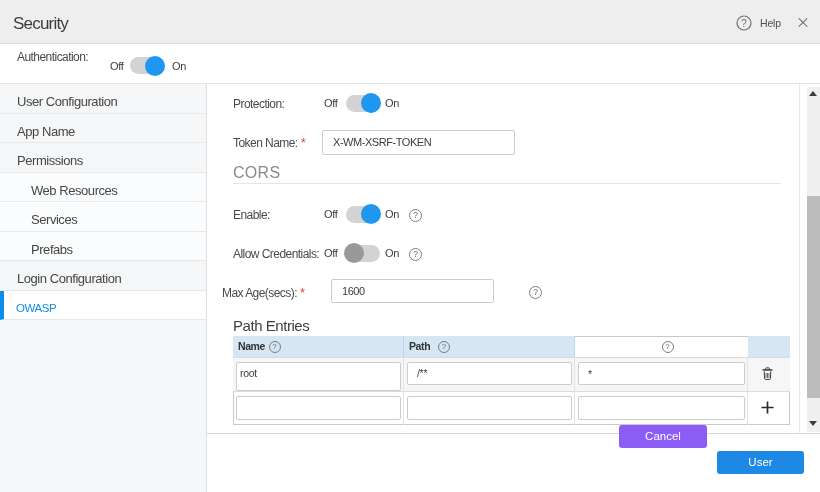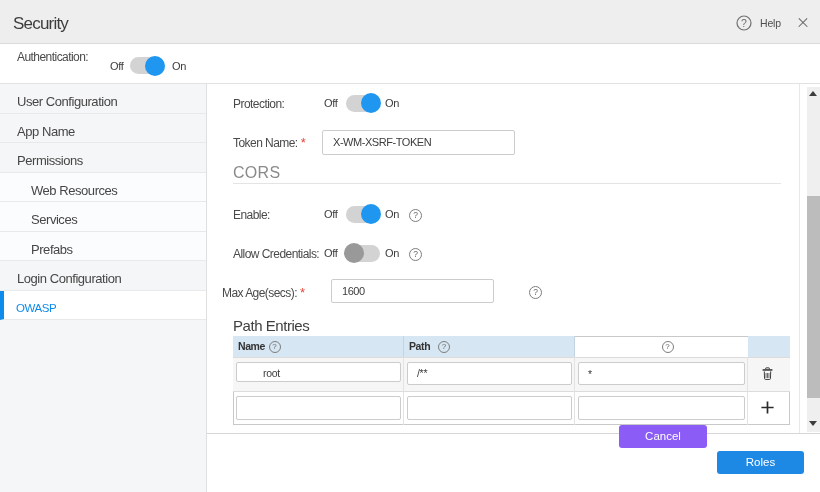--- a/index.html
+++ b/index.html
@@ -131,21 +131,21 @@
   <div class="abs th" style="left:404px;width:171px;">Path</div>
   <div class="abs th" style="left:748px;width:42px;border-right:none;"></div>
   <div class="abs hic hich" style="left:268.5px;top:341px;">?</div>
   <div class="abs hic hich" style="left:438px;top:341px;">?</div>
   <div class="abs hic hich" style="left:661.5px;top:341px;">?</div>
 
   <div class="abs tc r1" style="left:233px;top:357px;width:171px;"></div>
   <div class="abs tc r1" style="left:404px;top:357px;width:171px;"></div>
   <div class="abs tc r1" style="left:575px;top:357px;width:173px;"></div>
   <div class="abs tc r1" style="left:748px;top:357px;width:42px;border-right:none;"></div>
-  <div class="abs tinp" style="left:236px;top:362px;width:165px;height:20px;line-height:21px;padding-left:26px;">root</div>
+  <div class="abs tinp" style="left:236px;top:362px;width:165px;height:29px;line-height:21px;padding-left:3px;">root</div>
   <div class="abs tinp" style="left:407px;top:362px;width:165px;height:23px;line-height:21px;padding-left:9px;">/**</div>
   <div class="abs tinp" style="left:578px;top:362px;width:167px;height:23px;line-height:23px;padding-left:9px;">*</div>
   <svg class="abs" style="left:761.5px;top:367px;" width="11" height="13" viewBox="0 0 11 13">
     <path d="M3.7 2.3V1.3a.45.45 0 0 1 .45-.45h2.7a.45.45 0 0 1 .45.45v1" stroke="#333" stroke-width="0.95" fill="none"></path>
     <path d="M0.6 2.95h9.8" stroke="#2b2b2b" stroke-width="1.45" fill="none"></path>
     <path d="M2.3 4.4l.25 7.1a1 1 0 0 0 1 .95h3.9a1 1 0 0 0 1-.95l.25-7.1" stroke="#333" stroke-width="0.95" fill="none"></path>
     <path d="M4.05 6v5M5.5 6v5M6.95 6v5" stroke="#333" stroke-width="0.7" fill="none"></path>
   </svg>
 
   <div class="abs tc" style="left:233px;top:391px;width:171px;"></div>
@@ -160,14 +160,14 @@
   </svg>
 
   <div id="vline" class="abs"></div>
   <div id="sbar" class="abs"></div>
   <div class="abs thumb"></div>
   <div class="abs tri" style="left:809px;top:91.3px;border-left:4.5px solid transparent;border-right:4.5px solid transparent;border-bottom:5.5px solid #3c3c3c;"></div>
   <div class="abs tri" style="left:809px;top:420.7px;border-left:4.5px solid transparent;border-right:4.5px solid transparent;border-top:5.5px solid #3c3c3c;"></div>
 
   <div id="foot" class="abs"></div>
   <div id="cancel" class="abs btn">Cancel</div>
-  <div id="save" class="abs btn">Roles</div>
+  <div id="save" class="abs btn">User</div>
 </div>
 
 </body></html>

